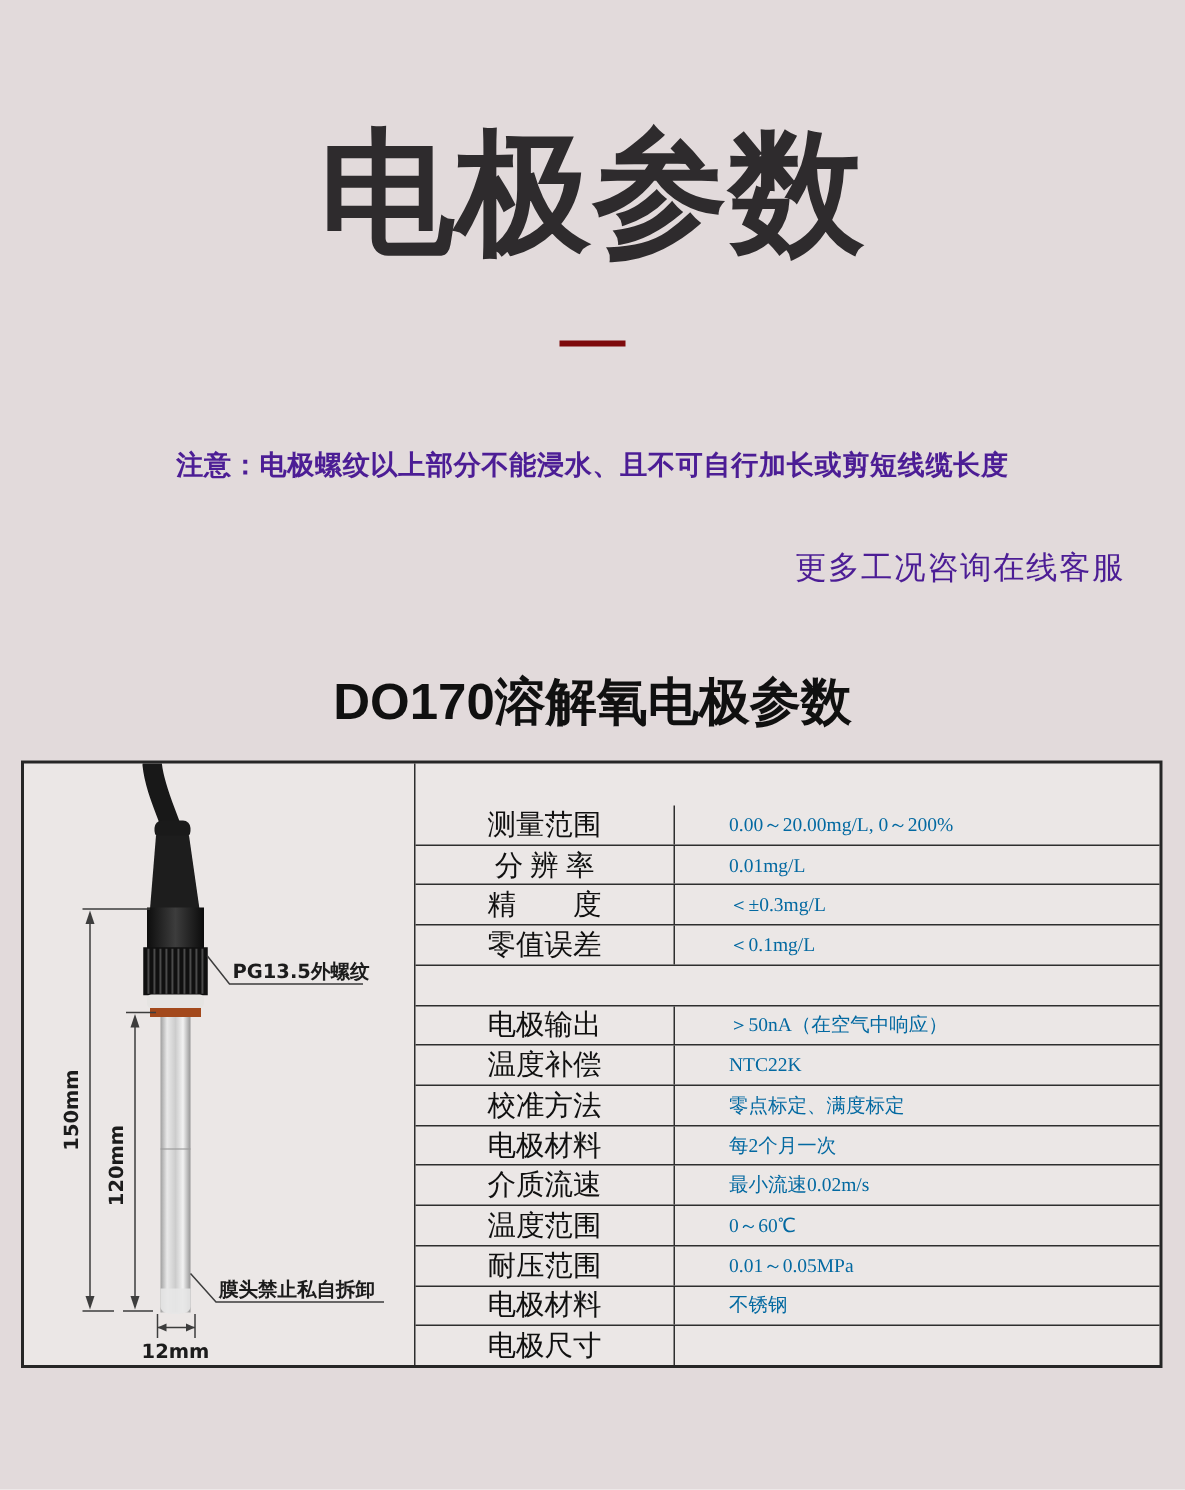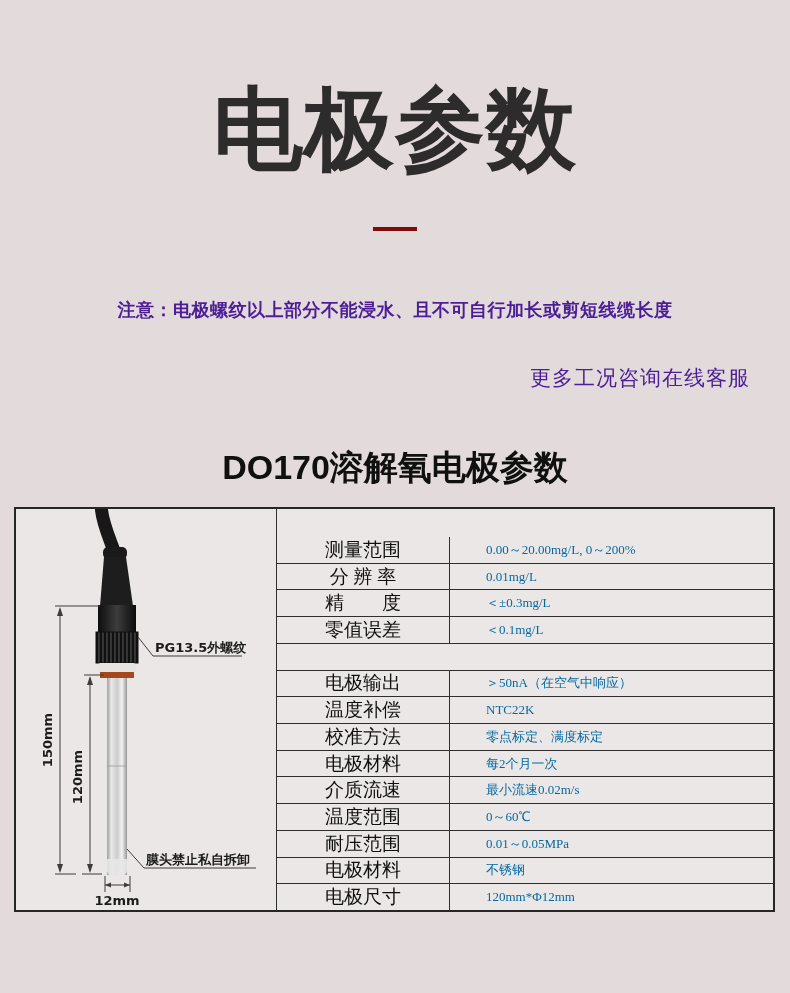--- a/index.html
+++ b/index.html
@@ -194,17 +194,16 @@
         <div class="spec-row">
           <div class="spec-label">耐压范围</div>
           <div class="spec-value">0.01～0.05MPa</div>
         </div>
         <div class="spec-row">
           <div class="spec-label">电极材料</div>
           <div class="spec-value">不锈钢</div>
         </div>
         <div class="spec-row">
           <div class="spec-label">电极尺寸</div>
-          <div class="spec-value">120mm*Φ12mm</div>
         </div>
       </div>
   </div>
 </div>
 
 </body></html>

